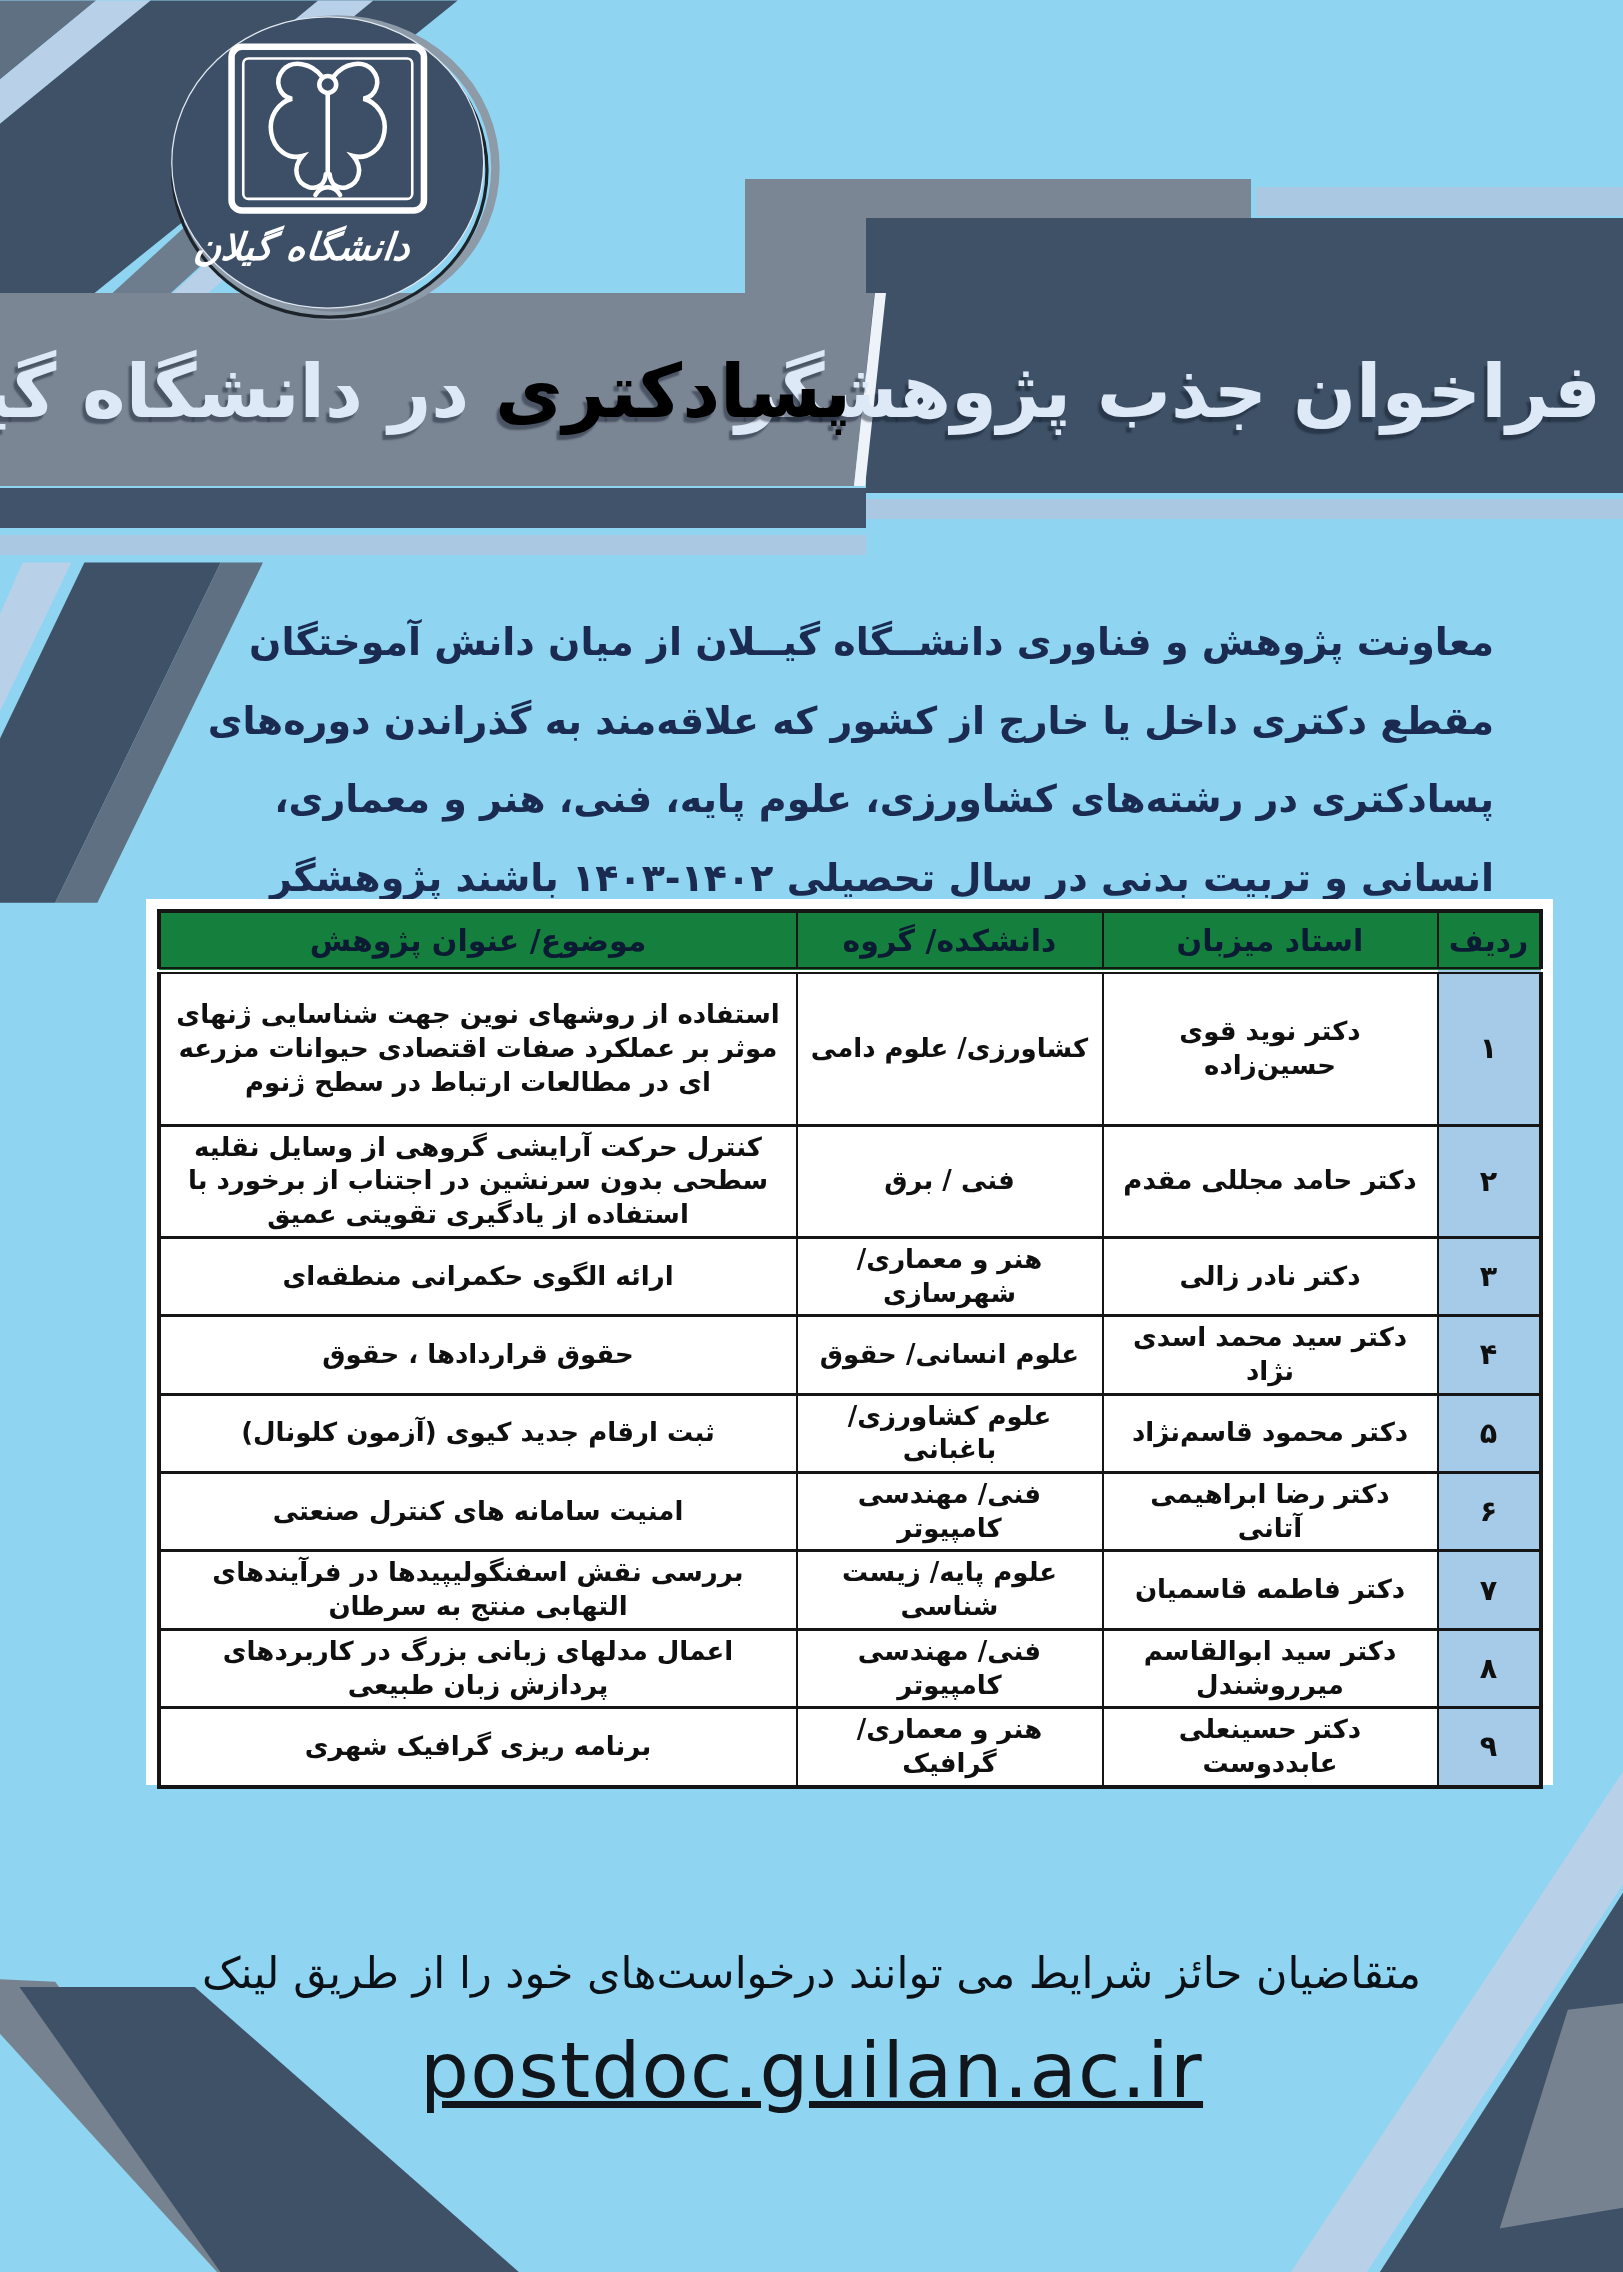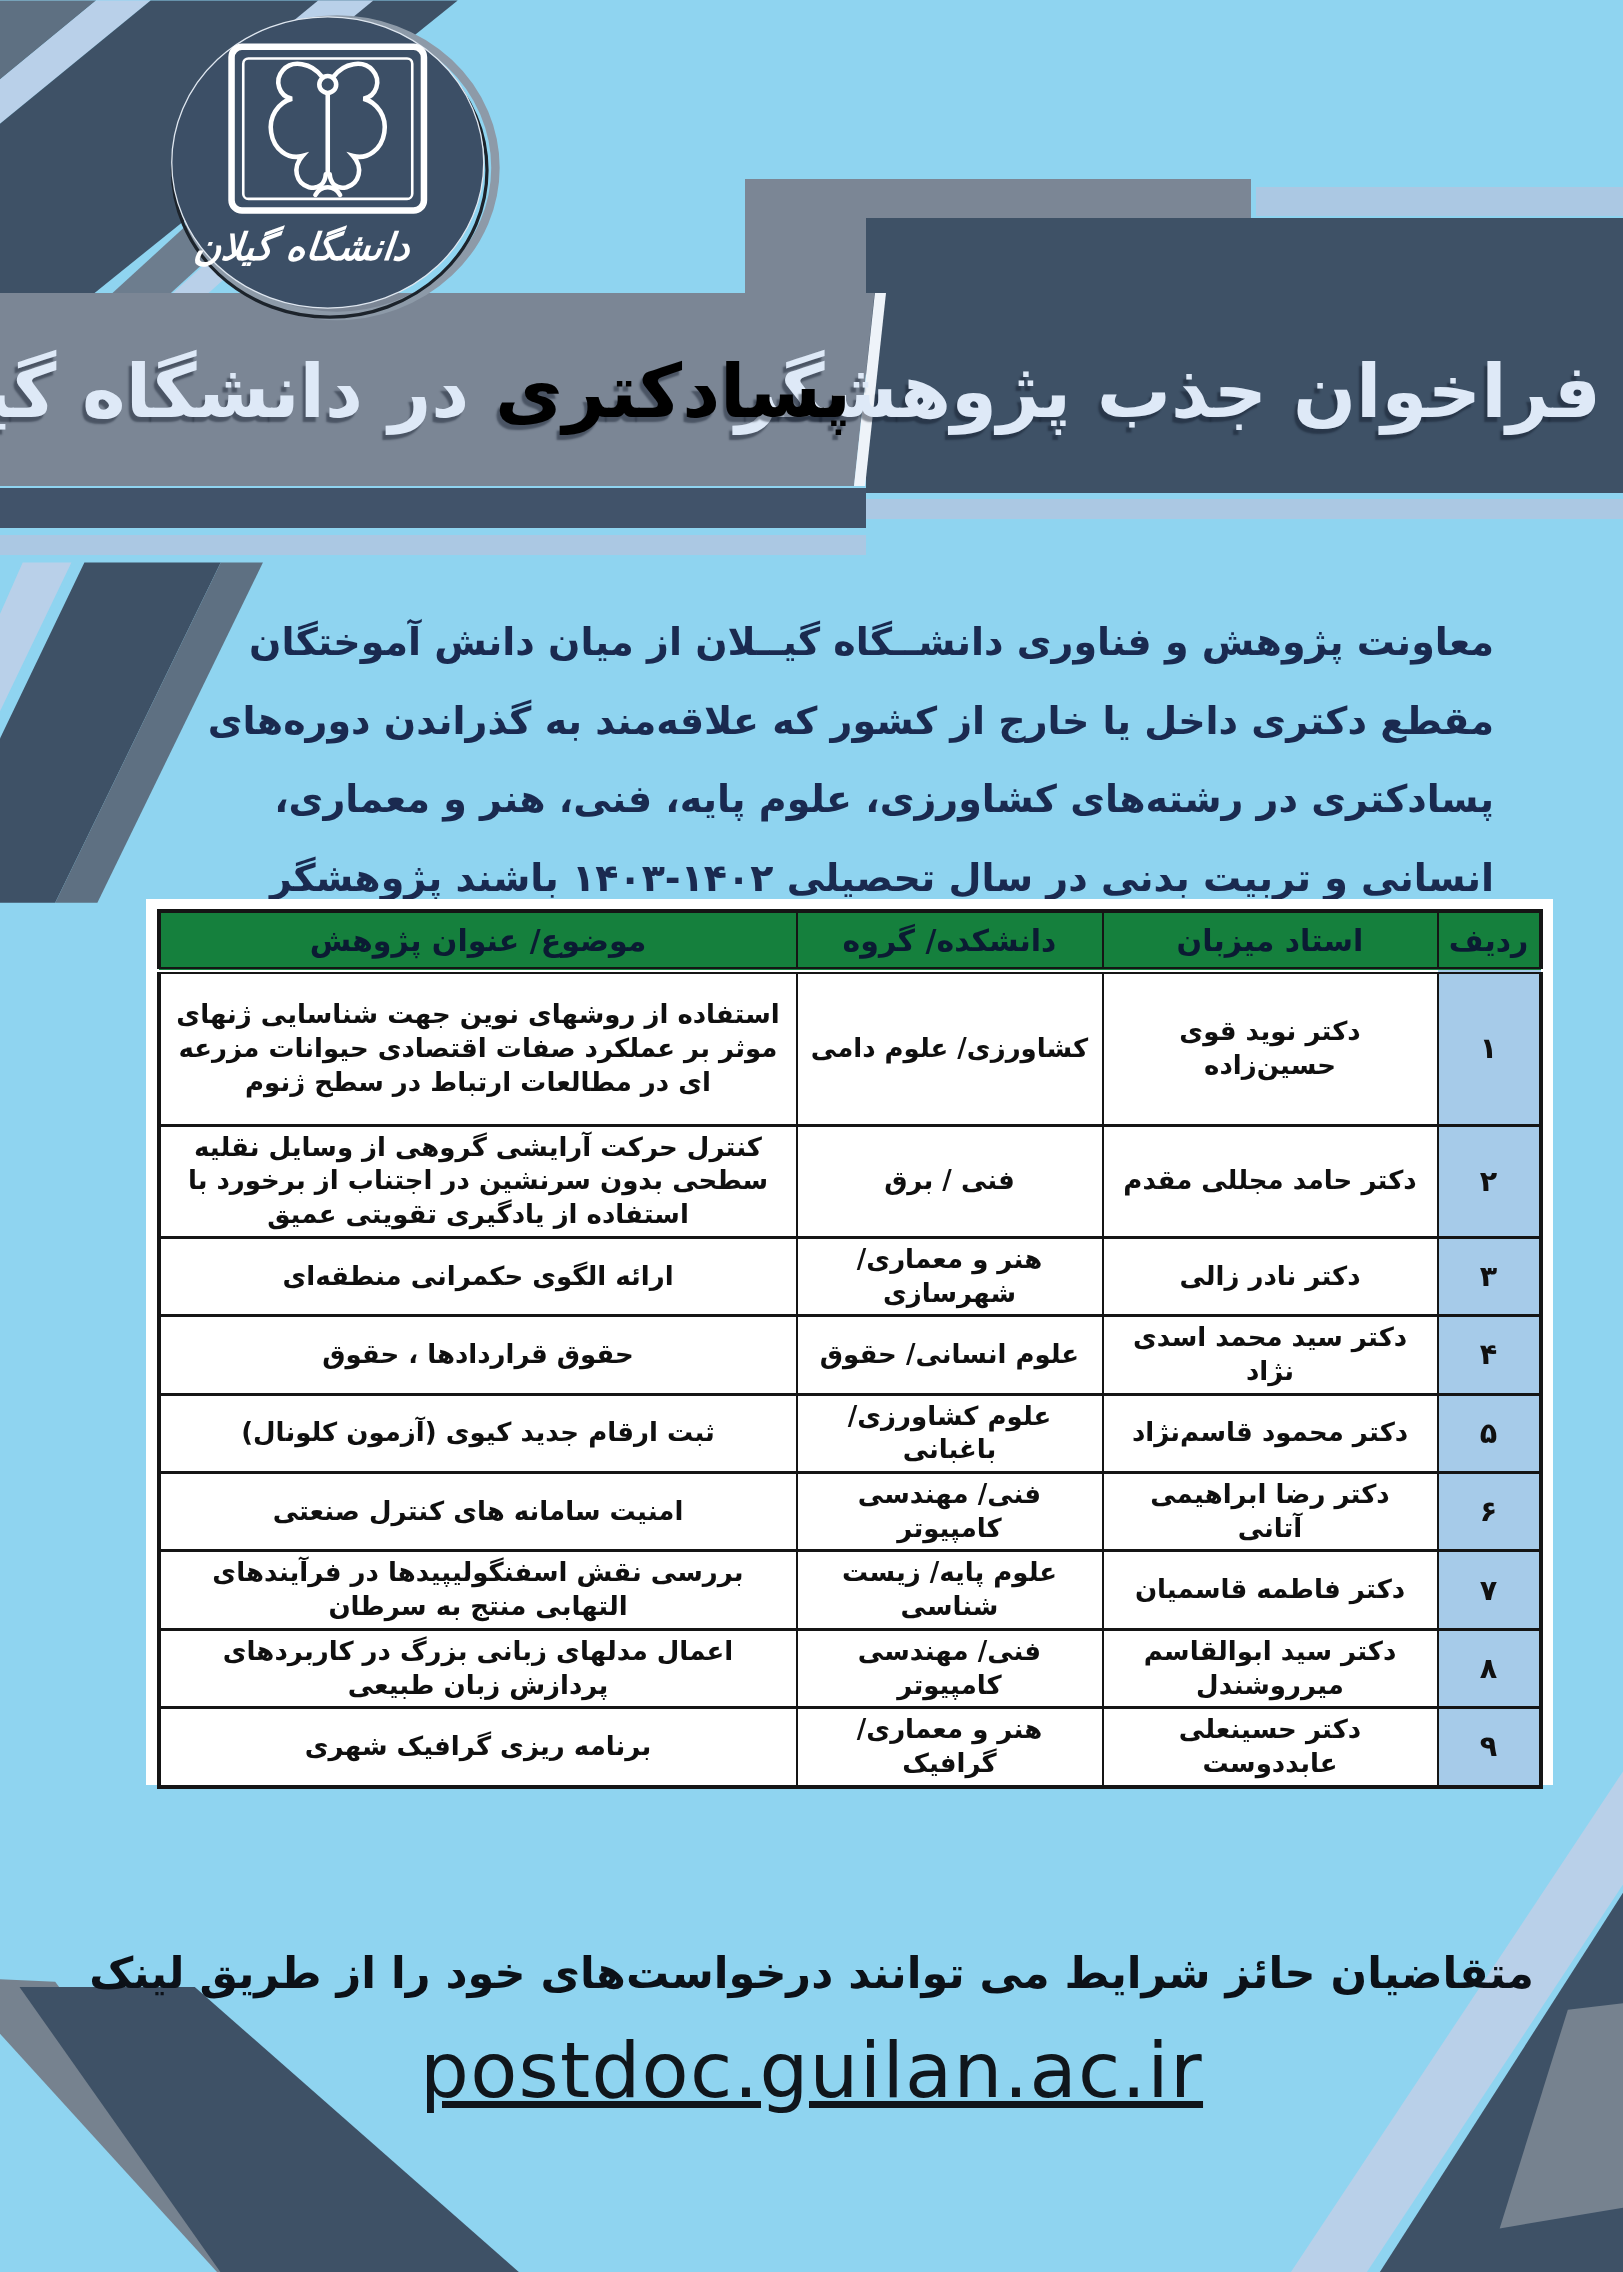--- a/index.html
+++ b/index.html
@@ -54,21 +54,21 @@
     vertical-align:middle; padding:3.9px 11.7px; line-height:1.3;
     border-top-width:3.2px; border-bottom-width:3.2px; background:#fff;
   }
   table.program td.idx{background:#a6cbe9; font-size:28.6px;}
   table.program tr.r1 td{height:142px;}
   table.program tr.r2 td{height:92px;}
   table.program tr.rs td{height:61px;}
 
   
   .f-line{left:0; width:1623px; text-align:center; direction:rtl;
-          font-weight:700; color:#0c1118;}
+          font-weight:400; color:#0c1118;}
   .f1{top:1948px; font-size:43px;}
   .f-url{left:0; top:2026px; width:1623px; text-align:center; direction:ltr;
          font-size:77px; font-weight:400; color:#10161c; letter-spacing:1.3px;text-decoration:underline;}
   .f2{top:2148px; font-size:43px;}
 
   
   .logo{left:149px; top:0;}
   .logo .cal{font-size:58px; font-style:italic; font-weight:700; fill:#ffffff;}
 </style>
 </head>

